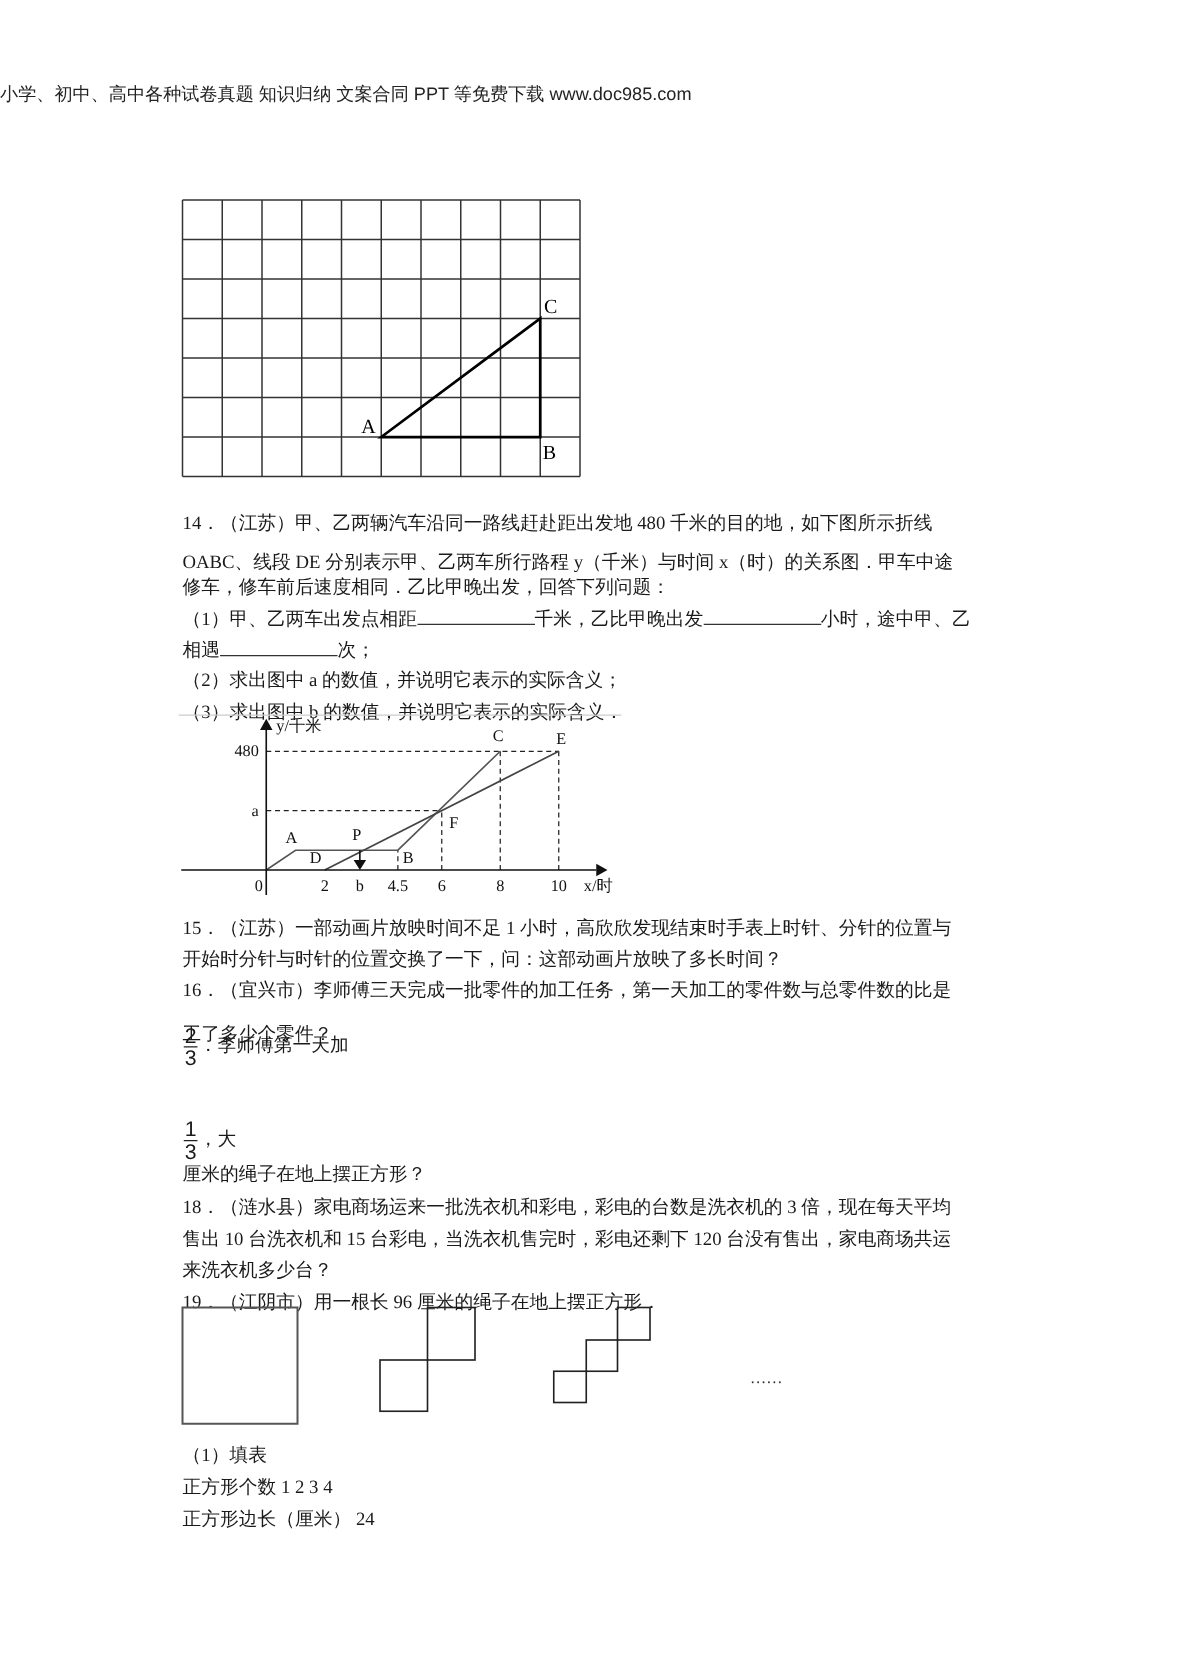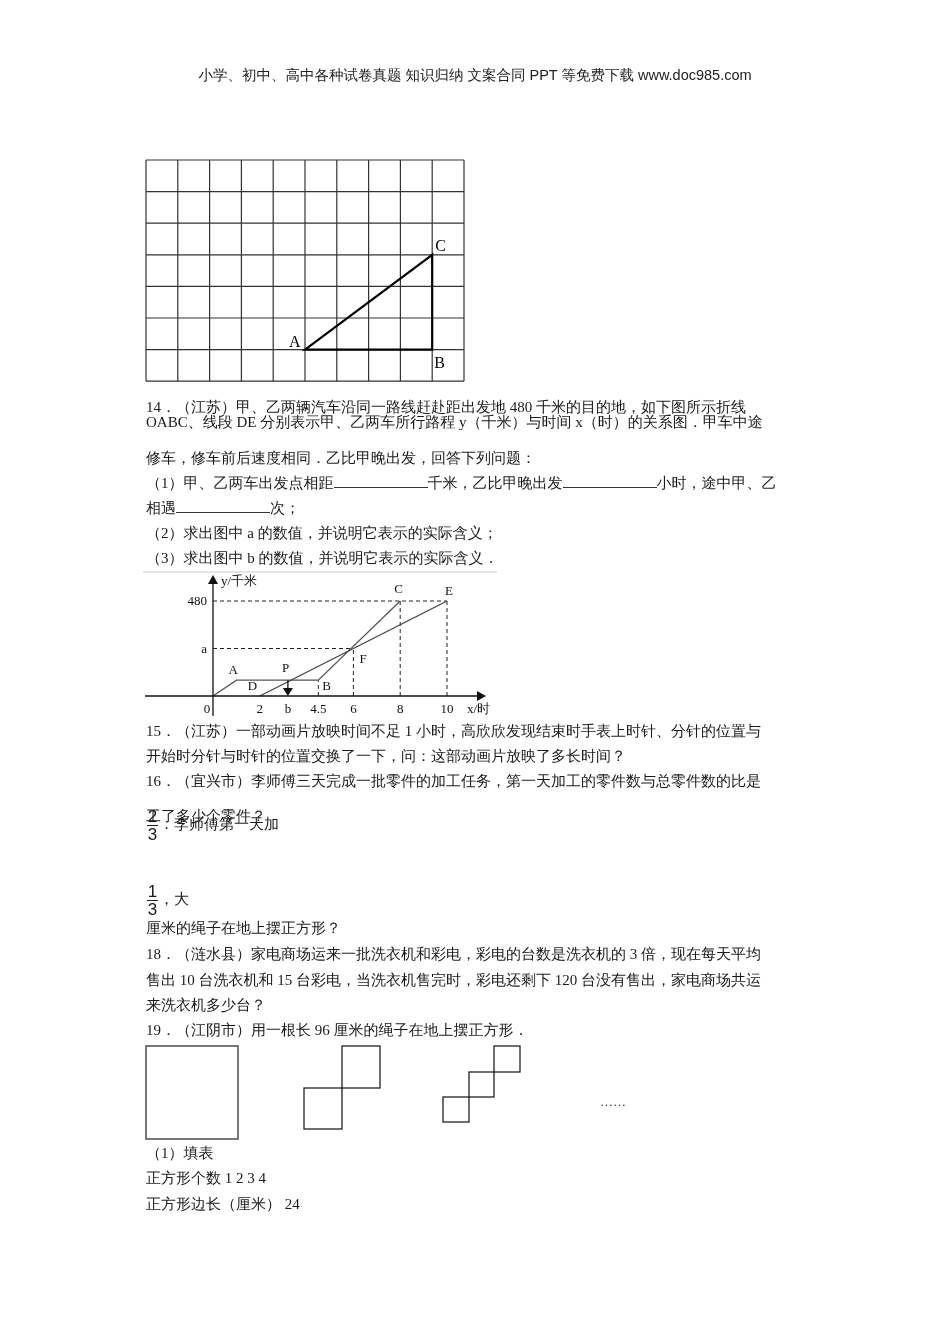--- a/index.html
+++ b/index.html
@@ -1,20 +1,20 @@
 <!DOCTYPE html>
 <html><head>
 <meta charset="utf-8">
 <style>
   html, body { margin:0; padding:0; background:#ffffff; }
   body { width:950px; height:1344px; position:relative; overflow:hidden;
          font-family:"Liberation Serif","DejaVu Serif",serif; color:#1a1a1a; }
-  .hdr { position:absolute; top:66px; left:0; width:950px; text-align:center;
+  .hdr { position:absolute; top:66px; left:0; width:950px; text-align:left;
          font-family:"Liberation Sans","DejaVu Sans",sans-serif; font-size:14.5px; color:#222; }
-  .line { position:absolute; left:146px; font-size:15px; white-space:nowrap; line-height:20px; }
+  .line { position:absolute; left:146px; font-size:15px; white-space:nowrap; line-height:20px;margin-top:12px; }
   .blank { display:inline-block; border-bottom:1px solid #333; height:14px; vertical-align:baseline; }
   .frac { display:inline-flex; flex-direction:column; align-items:center; vertical-align:middle;
           font-family:"Liberation Sans","DejaVu Sans",sans-serif; font-size:17px; line-height:17px; margin:0 1px; }
   .frac .bar { width:11px; border-top:1px solid #222; }
   svg { position:absolute; }
 </style>
 </head>
 <body>
 
 <div class="hdr">小学、初中、高中各种试卷真题 知识归纳 文案合同 PPT 等免费下载   www.doc985.com</div>
@@ -41,21 +41,21 @@
       <line x1="6" y1="195.60000000000002" x2="324" y2="195.60000000000002"></line>
       <line x1="6" y1="227.20000000000002" x2="324" y2="227.20000000000002"></line>
     </g>
   <path id="triPath" stroke="#000" stroke-width="2.2" fill="none" d="M165,195.60000000000002 L292.2,195.60000000000002 L292.2,100.80000000000001 Z"></path>
   <text id="labA" font-family="Liberation Serif, serif" font-size="16" x="149" y="192.60000000000002">A</text>
   <text id="labB" font-family="Liberation Serif, serif" font-size="16" x="294.2" y="213.60000000000002">B</text>
   <text id="labC" font-family="Liberation Serif, serif" font-size="16" x="295.2" y="96.80000000000001">C</text>
 </svg>
 
 <div class="line" style="top:397px">14．（江苏）甲、乙两辆汽车沿同一路线赶赴距出发地 480 千米的目的地，如下图所示折线</div>
-<div class="line" style="top:412px">OABC、线段 DE 分别表示甲、乙两车所行路程 y（千米）与时间 x（时）的关系图．甲车中途</div>
+<div class="line" style="top:428px">OABC、线段 DE 分别表示甲、乙两车所行路程 y（千米）与时间 x（时）的关系图．甲车中途</div>
 <div class="line" style="top:448px">修车，修车前后速度相同．乙比甲晚出发，回答下列问题：</div>
 <div class="line" style="top:473px">
   <span>（1）甲、乙两车出发点相距</span><span class="blank" style="width:94px"></span><span>千米，乙比甲晚出发</span><span class="blank" style="width:94px"></span><span>小时，途中甲、乙</span>
 </div>
 <div class="line" style="top:498px">
   <span>相遇</span><span class="blank" style="width:94px"></span><span>次；</span>
 </div>
 <div class="line" style="top:523px">（2）求出图中 a 的数值，并说明它表示的实际含义；</div>
 <div class="line" style="top:548px">（3）求出图中 b 的数值，并说明它表示的实际含义．</div>
 

